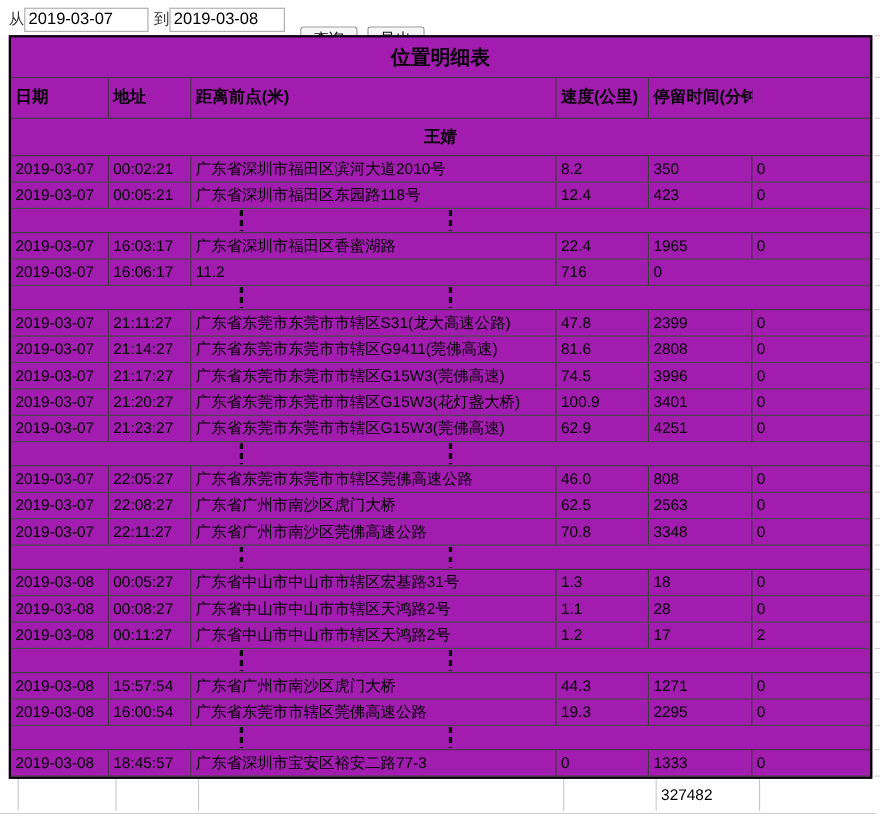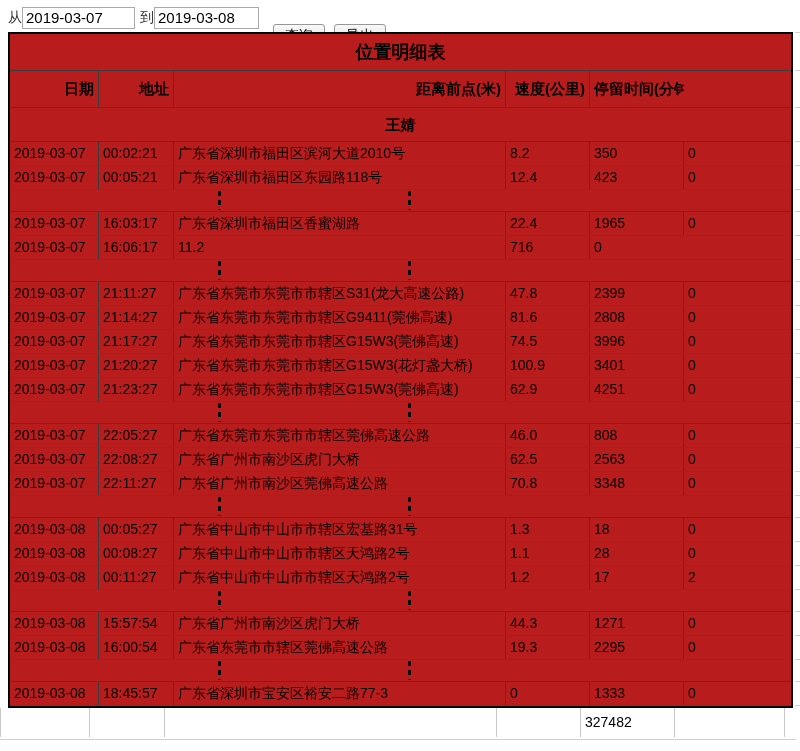--- a/index.html
+++ b/index.html
@@ -13,41 +13,41 @@
   .toolbar input { width: 113px; height: 22px; border: 1px solid #aaa; background: #fff;
                    font-size: 15px; font-family: inherit; padding: 0 3px; margin-right: 5px; }
   .toolbar input.to { width: 105px; }
   .toolbar button { height: 24px; padding: 0 11px; margin-left: 9px; font-size: 14px;
                     font-family: inherit; color: #111;
                     background: linear-gradient(#f9f9f9, #dcdcdc); border: 1px solid #979797;
                     border-radius: 3px; cursor: pointer; margin-top: 36px; }
 
   
   #report-table { position: relative; margin: 2px 0 0 8px; width: 785px;
-                  border: 2px solid #000; background: #b91c1c; }
+                  border: 2px solid #000; background: #a21caf; }
   .grid-row { display: grid; grid-template-columns: 89px 75px 332px 84px 94px 107px; }
   .cell { border-right: 1px solid #3c3c3c; padding: 0 4px; overflow: hidden;
           white-space: nowrap; }
   .cell:last-child { border-right: none; }
 
   .title-row { height: 37px; line-height: 37px; text-align: center; font-weight: bold;
                font-size: 18px; border-bottom: 1px solid #3c3c3c; }
   .header-row { border-bottom: 1px solid #3c3c3c; font-weight: bold; font-size: 15px; }
-  .header-row .cell { height: 36px; line-height: 36px; text-align: right; }
+  .header-row .cell { height: 36px; line-height: 36px; text-align: left; }
   .name-row { height: 34px; line-height: 34px; text-align: center; font-weight: bold;
               font-size: 15px; border-bottom: 1px solid #3c3c3c; }
   .data-row { border-bottom: 1px solid #484848; font-size: 14px; }
   .data-row .cell { height: 23px; line-height: 23px; }
   .gap-row { position: relative; height: 22px; border-bottom: 1px solid #3c3c3c; }
   .dash { position: absolute; top: 1px; bottom: 1px; width: 3px;
           background: repeating-linear-gradient(to bottom, #0a0a0a 0 5px, transparent 5px 9px); }
   .dash-0 { left: 208px; } .dash-1 { left: 398px; }
 
   
-  #total-row { margin-left: 0; width: 785px; border-left: 1px solid #c9c9c9;
+  #total-row { margin-left: 16px; width: 785px; border-left: 1px solid #c9c9c9;
                border-right: 1px solid #c9c9c9; font-size: 14px; }
   #total-row .cell { height: 29px; line-height: 29px; border-right: 1px solid #c9c9c9; }
   #total-row .cell:last-child { border-right: none; }
 
   .bottom-rule { margin-top: 2px; width: 796px; height: 1px; background: #cfcfcf; }
 
   
   .stub { position: absolute; left: 795px; width: 5px; height: 1px; background: #d2d2d2; }
 </style>
 </head>

